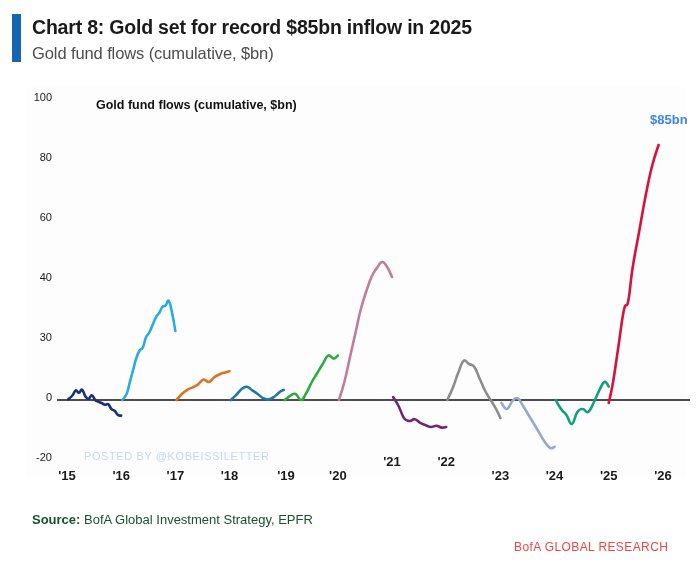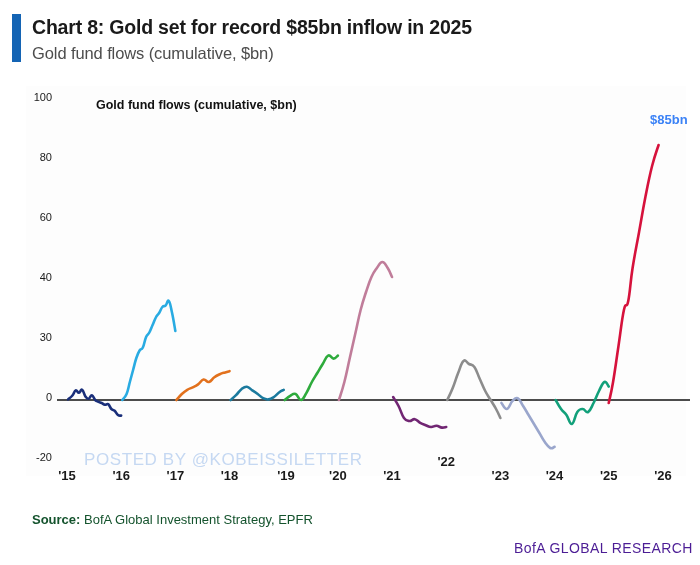--- a/index.html
+++ b/index.html
@@ -45,42 +45,42 @@
     white-space:nowrap;
   }
   .callout{
     position:absolute;left:606px;top:30px;
     font-size:13px;font-weight:bold;color:#3b82f6;
     white-space:nowrap;
     margin-left:44px;
   }
   .watermark{
     position:absolute;left:84px;top:368px;
-    font-size:17px;font-weight:normal;color:#c5d8f2;
+    font-size:11px;font-weight:normal;color:#c5d8f2;
     letter-spacing:0.6px;white-space:nowrap;
   }
 
   .ytick{
     position:absolute;width:44px;text-align:right;
     font-size:11px;color:#1a1a1a;font-weight:normal;
   }
   .xtick{
     position:absolute;text-align:center;width:46px;
     font-size:13px;color:#1a1a1a;font-weight:bold;
   }
 
   
   .source{
     position:absolute;left:32px;top:512px;
     font-size:13px;color:#14532d;white-space:nowrap;
   }
   .source b{font-weight:bold;}
   .brand{
     position:absolute;left:514px;top:540px;
-    font-size:14px;color:#4c1d95;letter-spacing:0.4px;
+    font-size:12px;color:#ef4444;letter-spacing:0.4px;
     white-space:nowrap;
   }
 </style>
 </head>
 <body>
 
 <div class="page">
 
   <div class="header">
     <div class="accent-bar"></div>
@@ -123,21 +123,21 @@
         <div class="ytick" style="left: 8px; top: 309px;">0</div>
         <div class="ytick" style="left: 8px; top: 369px;">-20</div>
       </div>
     <div id="xtick-layer">
         <div class="xtick" style="left: 44px; top: 386px;">'15</div>
         <div class="xtick" style="left: 98.1739px; top: 386px;">'16</div>
         <div class="xtick" style="left: 152.348px; top: 386px;">'17</div>
         <div class="xtick" style="left: 206.522px; top: 386px;">'18</div>
         <div class="xtick" style="left: 263px; top: 386px;">'19</div>
         <div class="xtick" style="left: 314.87px; top: 386px;">'20</div>
-        <div class="xtick" style="left: 369.043px; top: 386px;">'21</div>
+        <div class="xtick" style="left: 369.043px; top: 372px;">'21</div>
         <div class="xtick" style="left: 423.217px; top: 372px;">'22</div>
         <div class="xtick" style="left: 477.391px; top: 386px;">'23</div>
         <div class="xtick" style="left: 531.565px; top: 386px;">'24</div>
         <div class="xtick" style="left: 585.739px; top: 386px;">'25</div>
         <div class="xtick" style="left: 639.913px; top: 386px;">'26</div>
       </div>
   </div>
 
   <div class="source">
     <b>Source:</b><span> BofA Global Investment Strategy, EPFR</span>

